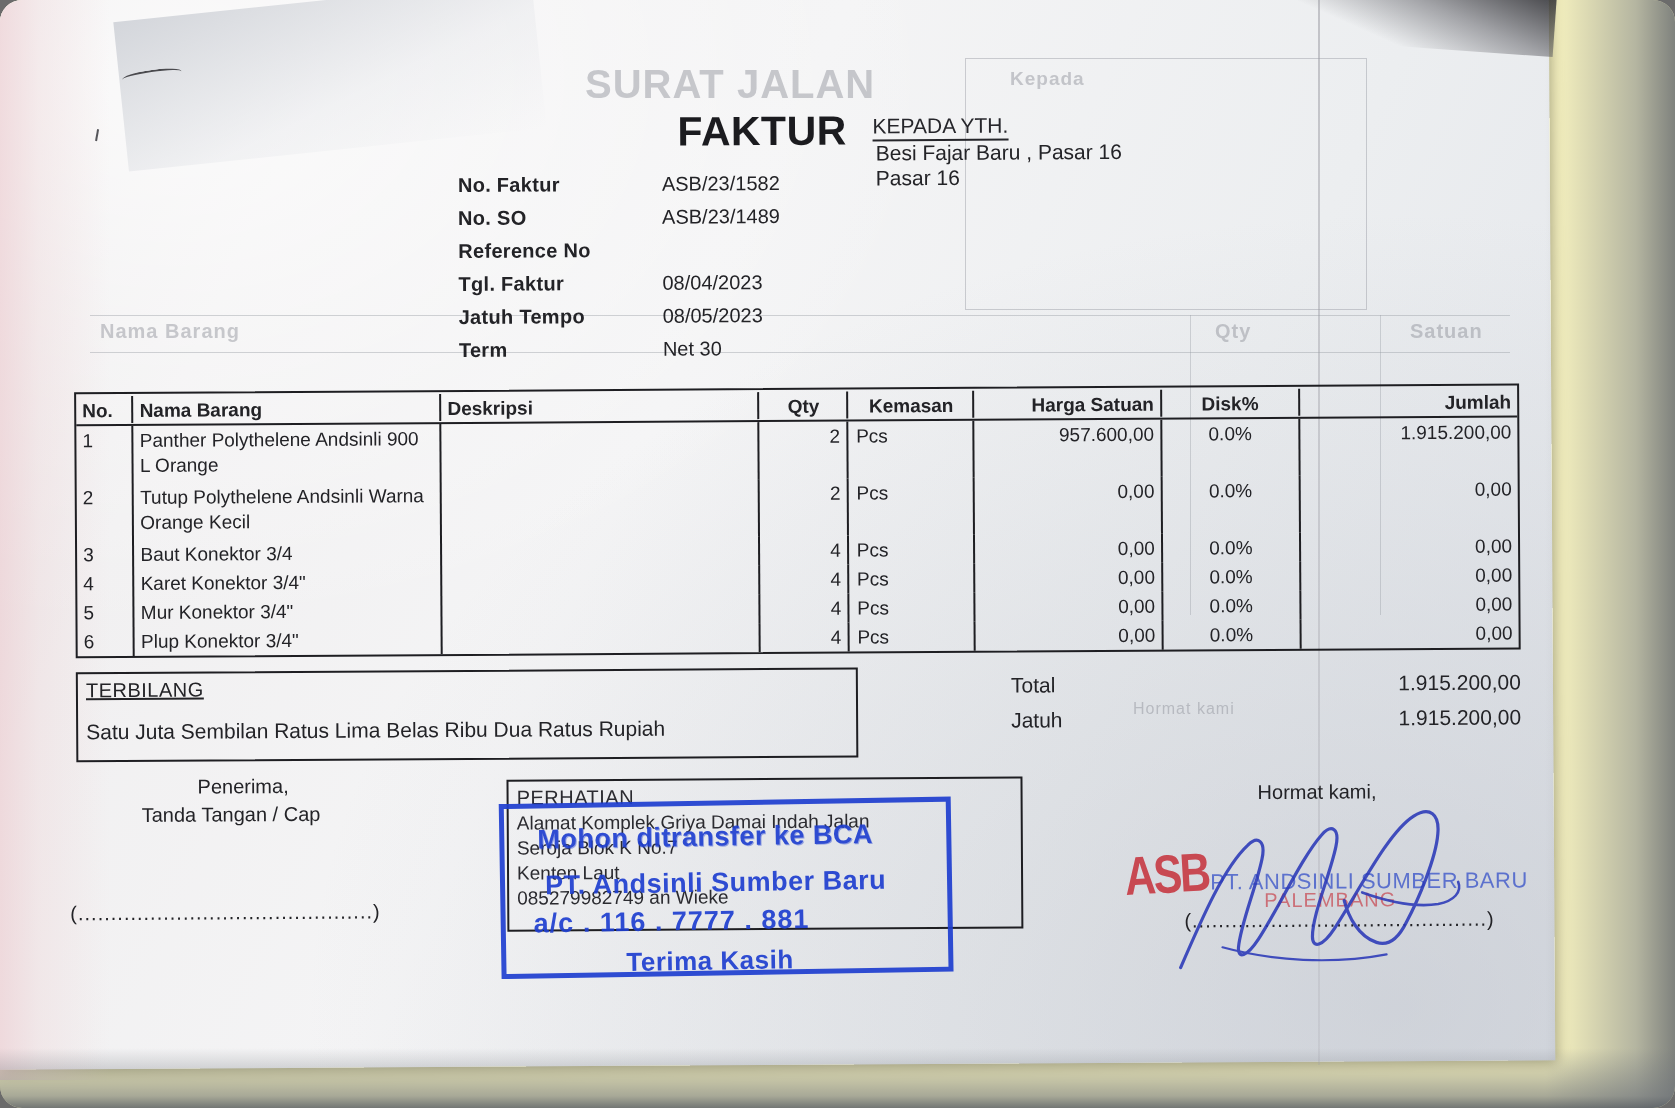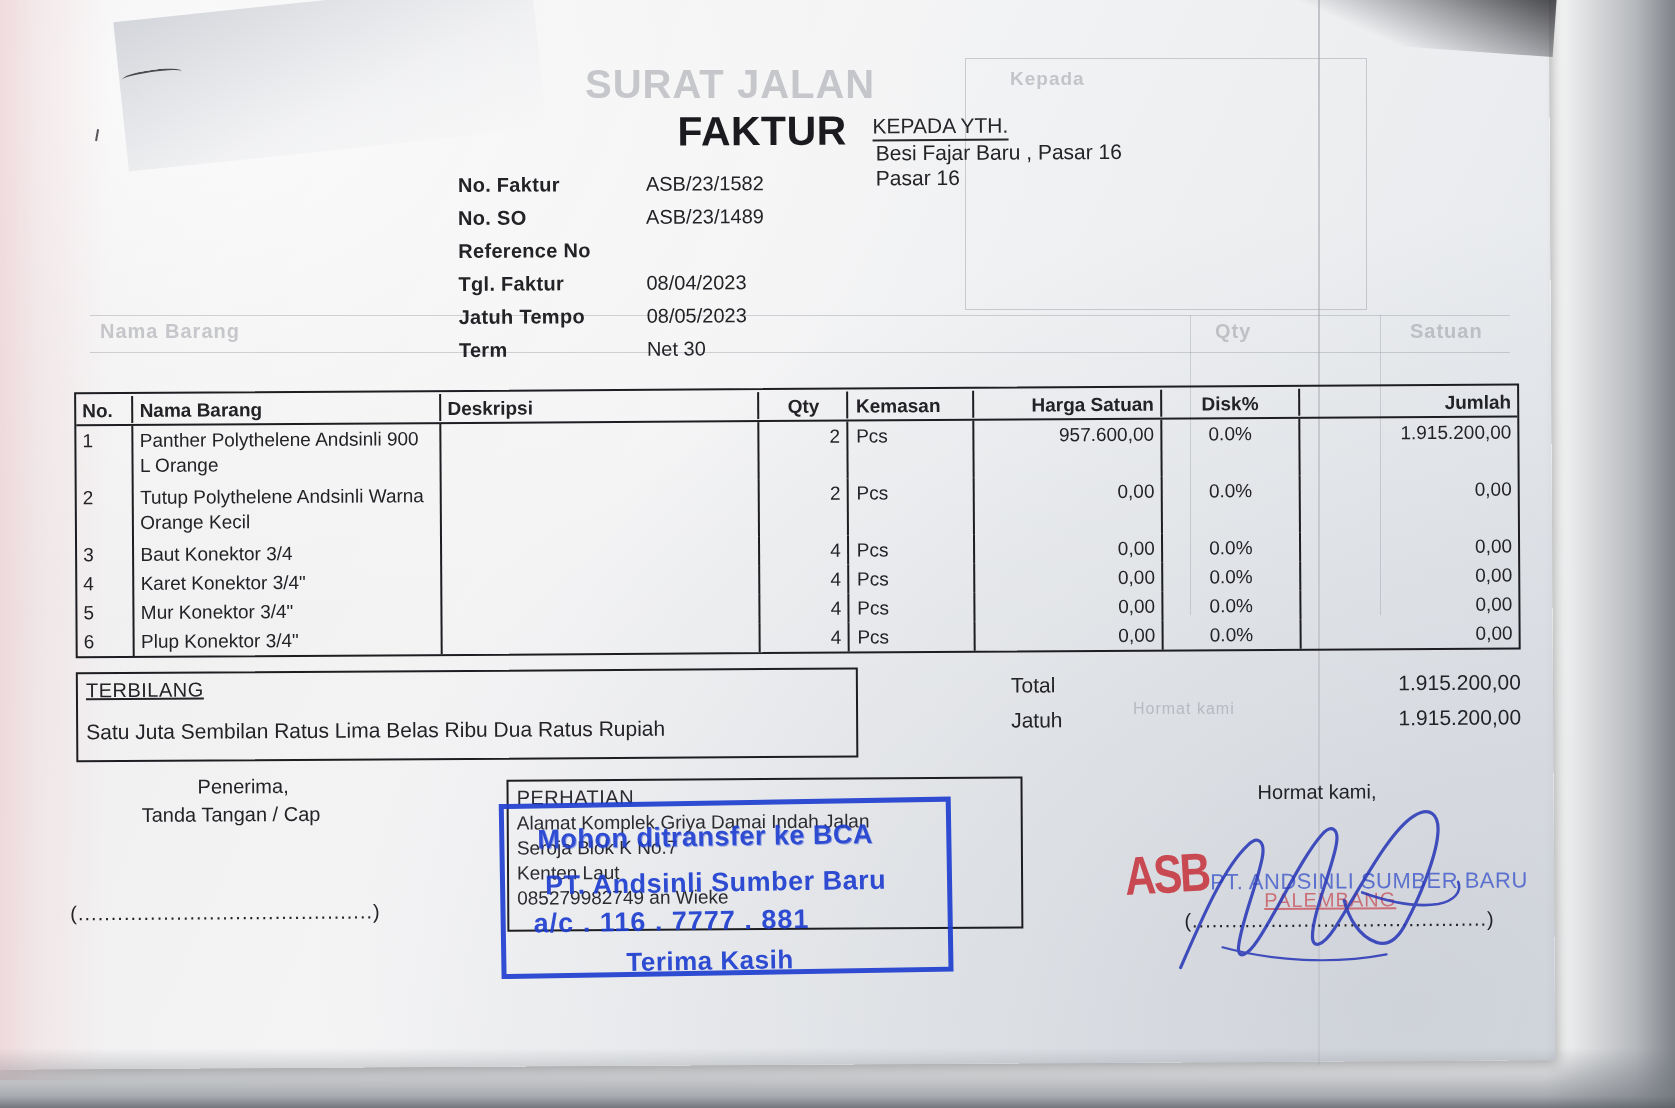--- a/index.html
+++ b/index.html
@@ -8,21 +8,22 @@
     background: #6b6b6b;
   }
   body {
     font-family: "Liberation Sans", sans-serif;
   }
   #page {
     position: relative;
     width: 1675px;
     height: 1108px;
     overflow: hidden;
-    background: #ffffff;
+    background: #fef9c3;
+    border-radius: 22px;
   }
   
   .paper {
     position: absolute;
     left: -8px;
     top: -10px;
     width: 1560px;
     height: 1075px;
     background:
       radial-gradient(ellipse at 12% 8%, rgba(255,255,255,0.75) 0%, rgba(255,255,255,0) 40%),
@@ -184,20 +185,21 @@
     height: 33px;
     align-items: flex-start;
   }
   .meta .k {
     width: 188px;
     font-weight: bold;
     letter-spacing: 0.3px;
   }
   .meta .v {
     font-weight: normal;
+    margin-left: 16px;
   }
 
   
   .tbl {
     position: absolute;
     left: 75px;
     top: 388px;
     width: 1445px;
     border: 2px solid #1e1e22;
     box-sizing: border-box;
@@ -222,21 +224,21 @@
   }
   .tbl .c.last { border-right: none; }
   .c-no    { width: 58px; }
   .c-nama  { width: 312px; }
   .c-desk  { width: 322px; }
   .c-qty   { width: 90px; text-align: right; padding-right: 14px; }
   .c-kem   { width: 128px; }
   .c-harga { width: 190px; text-align: right; }
   .c-disk  { width: 140px; text-align: center; }
   .c-jml   { width: 220px; text-align: right; }
-  .hdr .c-qty, .hdr .c-kem { text-align: left; padding-left: 8px; }
+  .hdr .c-qty, .hdr .c-kem { text-align: center; padding-left: 8px; }
   .hdr .c-qty { text-align: center; padding-right: 6px; }
   .tbl .r .c-kem { padding-left: 8px; }
   .tbl .body-bottom { border-top: 2px solid #1e1e22; }
 
   
   .terbilang {
     position: absolute;
     left: 75px;
     top: 668px;
     width: 782px;
@@ -393,21 +395,20 @@
     letter-spacing: 0.5px;
   }
   .bluecity {
     position: absolute;
     left: 1262px;
     top: 892px;
     font-size: 20px;
     color: #c6303a;
     opacity: 0.62;
     letter-spacing: 1px;
-    text-decoration: underline;
   }
   .signature-ink {
     position: absolute;
     left: 1160px;
     top: 800px;
     width: 320px;
     height: 180px;
     pointer-events: none;
     opacity: 0.88;
   }

